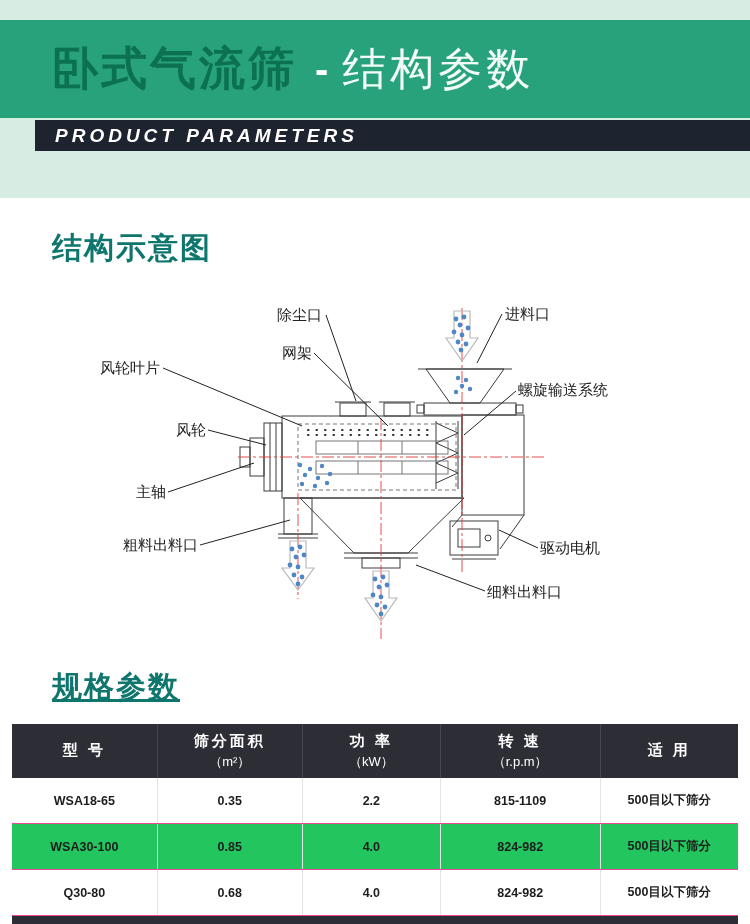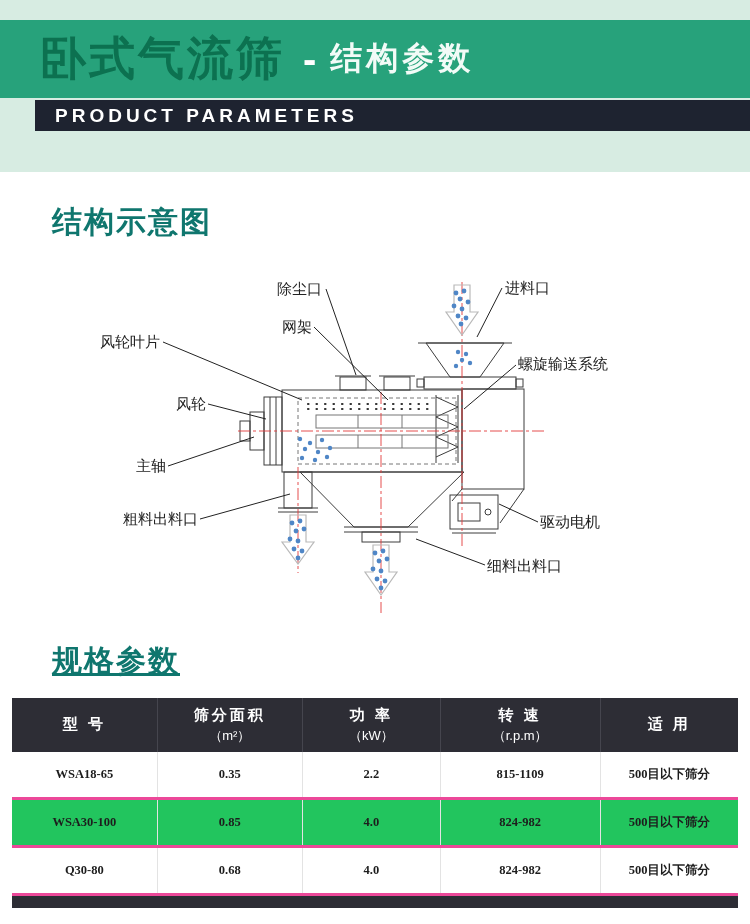--- a/index.html
+++ b/index.html
@@ -1,46 +1,46 @@
 <!DOCTYPE html>
 <html><head>
 <meta charset="utf-8">
 <style>
   html,body{margin:0;padding:0;}
   body{background:#ffffff;font-family:"Liberation Sans",sans-serif;}
   .page{width:750px;min-height:924px;background:#ffffff;overflow:hidden;}
 
   
   .top{background:#d7ece2;padding:20px 0 37px 0;}
-  .green-band{height:78px;background:#27a27b;display:flex;align-items:center;padding-left:40px;}
+  .green-band{height:98px;background:#27a27b;display:flex;align-items:center;padding-left:52px;}
   .t-main{font-size:46px;font-weight:900;color:#0c7150;letter-spacing:3px;}
   .t-dash{font-size:40px;font-weight:700;color:#ffffff;margin:0 14px 0 18px;}
-  .t-sub{font-size:32px;font-weight:700;color:#f2fbf7;letter-spacing:4px;}
-  .dark-bar{margin:2px 0 4px 35px;height:31px;background:#1e2330;display:flex;align-items:center;padding-left:20px;}
+  .t-sub{font-size:44px;font-weight:400;color:#f2fbf7;letter-spacing:4px;}
+  .dark-bar{margin:2px 0 10px 35px;height:31px;background:#1e2330;display:flex;align-items:center;padding-left:20px;font-style:italic;}
   .dark-bar span{color:#ffffff;font-size:19px;font-weight:700;letter-spacing:4px;}
 
   
   .sec-title{margin:30px 0 0 52px;font-size:30px;font-weight:700;color:#0f766e;letter-spacing:2px;}
   .sec-title.specs{margin-top:14px;text-decoration:underline;}
 
   
   .diagram{margin-top:14px;}
   .diagram svg{display:block;}
   .diagram text{font-size:15px;fill:#222222;font-family:"Liberation Sans",sans-serif;}
 
   
   .table-wrap{margin:16px 12px 0 12px;}
   table{width:100%;border-collapse:collapse;table-layout:fixed;}
   thead th{background:#2d2d35;color:#ffffff;height:54px;padding:0;border-left:1px solid #45454e;}
   thead th:first-child{border-left:none;margin-left:37px;}
   .h-wrap{display:flex;flex-direction:column;align-items:center;justify-content:center;}
   .h-main{font-size:15px;font-weight:700;letter-spacing:3px;display:block;}
   .h-sub{font-size:13px;font-weight:400;display:block;margin-top:2px;letter-spacing:0;}
   tbody td{height:43px;text-align:center;font-size:12.5px;font-weight:700;color:#1d1d1d;
-           border-bottom:3px solid #ec4899;border-left:1px solid #e3e3e3;font-family:Liberation Serif, serif;}
+           border-bottom:1px solid #ec4899;border-left:1px solid #e3e3e3;}
   tbody td:first-child{border-left:none;}
   tbody tr.mint{background:#22c55e;}
   .table-footer{height:12px;background:#2d2d35;}
 </style>
 </head>
 <body>
 
 <div class="page">
 
   <header class="top">

